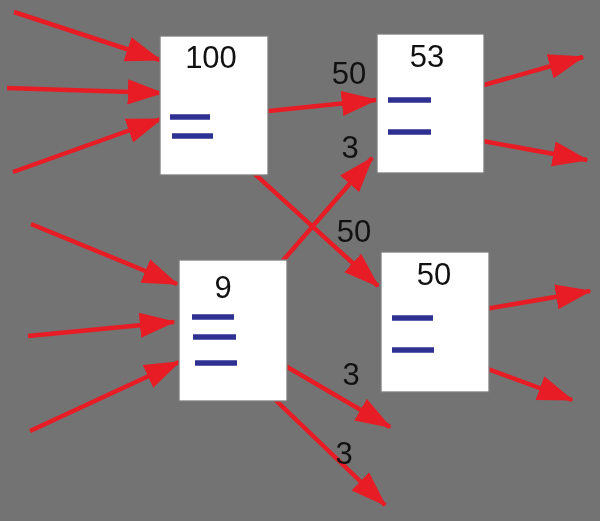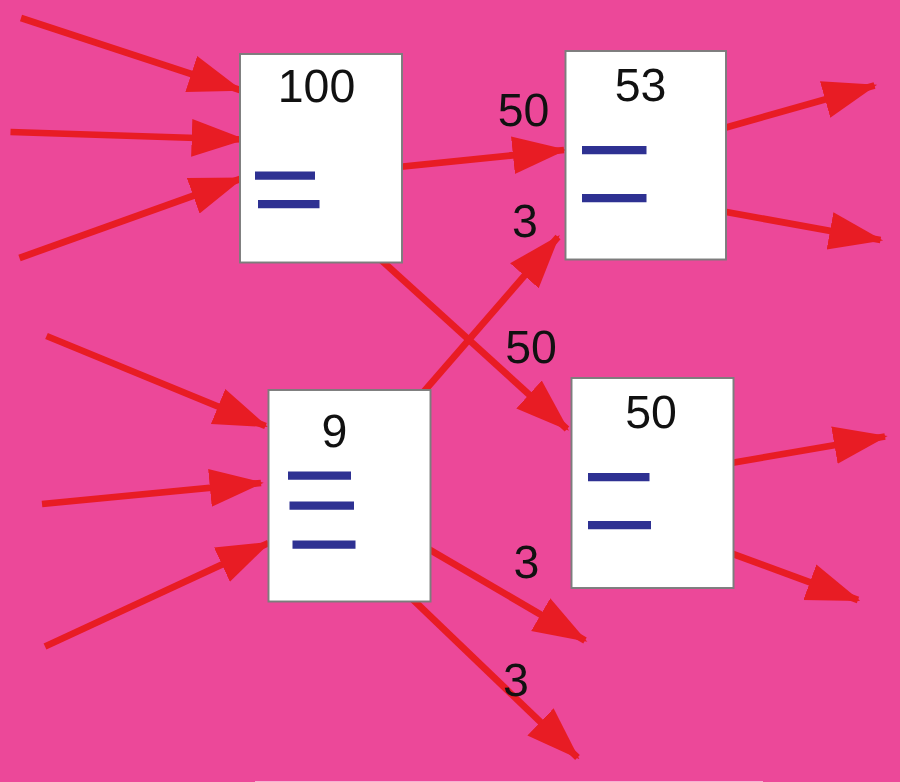--- a/index.html
+++ b/index.html
@@ -5,21 +5,21 @@
   html, body {
     margin: 0;
     padding: 0;
     background: #ffffff;
     font-family: "Liberation Sans", sans-serif;
   }
   .stage {
     position: relative;
     width: 600px;
     height: 521px;
-    background: #ec4899;
+    background: #737373;
     overflow: hidden;
   }
   svg text {
     font-family: "Liberation Sans", sans-serif;
     font-size: 31px;
     fill: #111111;
   }
   svg .box-rect {
     fill: #ffffff;
     stroke: #7d7d7d;

